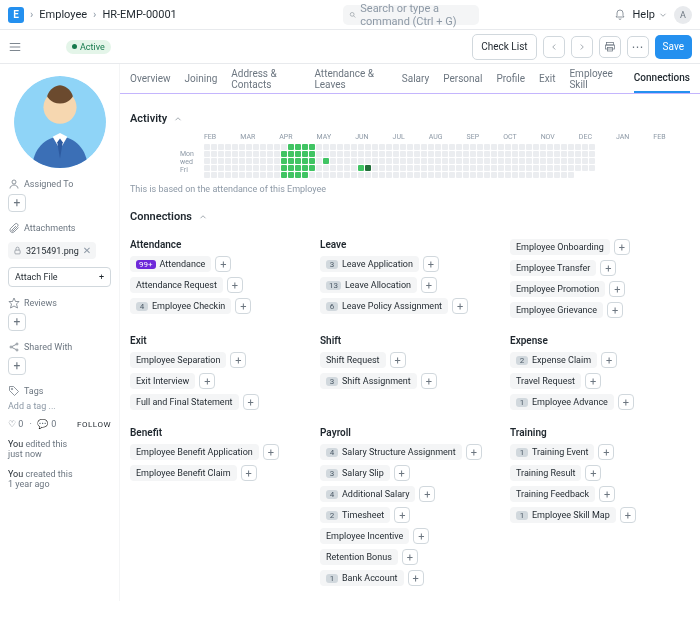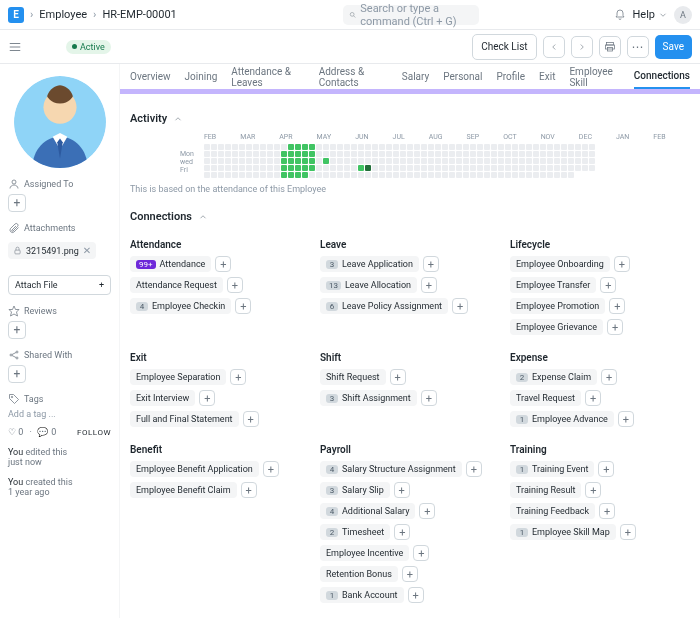--- a/index.html
+++ b/index.html
@@ -22,28 +22,28 @@
   .primary{background:#2490ef;color:#fff;border:none}
   .page{display:flex}
   .side{width:120px;padding:8px;border-right:1px solid #f4f5f6}
   .avatar-lg{width:92px;height:92px;border-radius:50%;background:#e8f4ff;margin:4px auto 10px;position:relative;overflow:hidden}
   .avatar-lg svg{width:100%;height:100%}
   .sec{margin-top:10px}
   .sec-h{display:flex;align-items:center;gap:4px;color:#6c7680;font-size:9px;margin-bottom:4px}
   .addbtn{width:18px;height:18px;border:1px solid #d1d8dd;border-radius:4px;display:flex;align-items:center;justify-content:center;color:#6c7680;font-size:12px;cursor:pointer;margin-top:4px}
   .chip{background:#f4f5f6;border-radius:4px;padding:3px 5px;font-size:9px;display:inline-flex;align-items:center;gap:4px;margin-top:4px}
   .chip-x{color:#8d99a6;cursor:pointer;font-size:10px}
-  .attach-btn{border:1px solid #d1d8dd;border-radius:4px;height:20px;display:flex;align-items:center;justify-content:space-between;padding:0 6px;font-size:9px;margin-top:16px;cursor:pointer}
+  .attach-btn{border:1px solid #d1d8dd;border-radius:4px;height:20px;display:flex;align-items:center;justify-content:space-between;padding:0 6px;font-size:9px;margin-top:8px;cursor:pointer}
   .muted{color:#8d99a6;font-size:9px}
   .footline{display:flex;align-items:center;gap:6px;margin-top:8px;color:#6c7680;font-size:9px}
   .follow{color:#1f272e;font-size:8px;letter-spacing:.5px}
   .edited{font-size:9px;color:#6c7680;margin-top:10px}
   .edited b{color:#1f272e;font-weight:400}
   .main{flex:1;overflow:hidden}
-  .tabs{display:flex;gap:14px;padding:0 10px;height:30px;align-items:center;border-bottom:5px solid #c4b5fd;font-size:10px;color:#6c7680}
+  .tabs{display:flex;gap:14px;padding:0 10px;height:30px;align-items:center;border-bottom:1px solid #c4b5fd;font-size:10px;color:#6c7680}
   .tab{cursor:pointer;height:100%;display:flex;align-items:center}
   .tab.active{color:#1f272e;font-weight:500;border-bottom:2px solid #2490ef}
   .content{padding:10px}
   .sect-h{display:flex;align-items:center;gap:6px;font-size:11px;font-weight:600;margin:8px 0}
   .chev{width:10px;height:10px;stroke:#6c7680;fill:none;stroke-width:1.5}
   .heat{margin:4px 0 6px 50px}
   .months{display:flex;gap:24px;font-size:7px;color:#8d99a6;margin-left:24px;margin-bottom:3px}
   .heat-body{display:flex;gap:4px}
   .days{display:flex;flex-direction:column;font-size:7px;color:#8d99a6;justify-content:flex-end;height:30px;width:20px}
   .grid{display:flex;gap:1px}
@@ -203,22 +203,22 @@
       <span class="follow">FOLLOW</span>
     </div>
     <div class="edited"><b>You</b> <span>edited this</span><br><span>just now</span></div>
     <div class="edited"><b>You</b> <span>created this</span><br><span>1 year ago</span></div>
   </div>
 
   <div class="main">
     <div class="tabs" id="tabs">
         <div class="tab">Overview</div>
         <div class="tab">Joining</div>
+        <div class="tab">Address &amp; Contacts</div>
         <div class="tab">Attendance &amp; Leaves</div>
-        <div class="tab">Address &amp; Contacts</div>
         <div class="tab">Salary</div>
         <div class="tab">Personal</div>
         <div class="tab">Profile</div>
         <div class="tab">Exit</div>
         <div class="tab">Employee Skill</div>
         <div class="tab active">Connections</div>
       </div>
     <div class="content">
       <div class="sect-h">
           <span>Activity</span>
@@ -691,21 +691,20 @@
             </div>
             <div class="pill-row">
               <div class="pill">
                 <span class="cnt">6</span>
                 <span>Leave Policy Assignment</span>
               </div>
               <div class="plus">+</div>
             </div>
           </div>
           <div>
-            <div class="conn-h">Lifecycle</div>
             <div class="pill-row">
               <div class="pill">
                 <span>Employee Onboarding</span>
               </div>
               <div class="plus">+</div>
             </div>
             <div class="pill-row">
               <div class="pill">
                 <span>Employee Transfer</span>
               </div>

